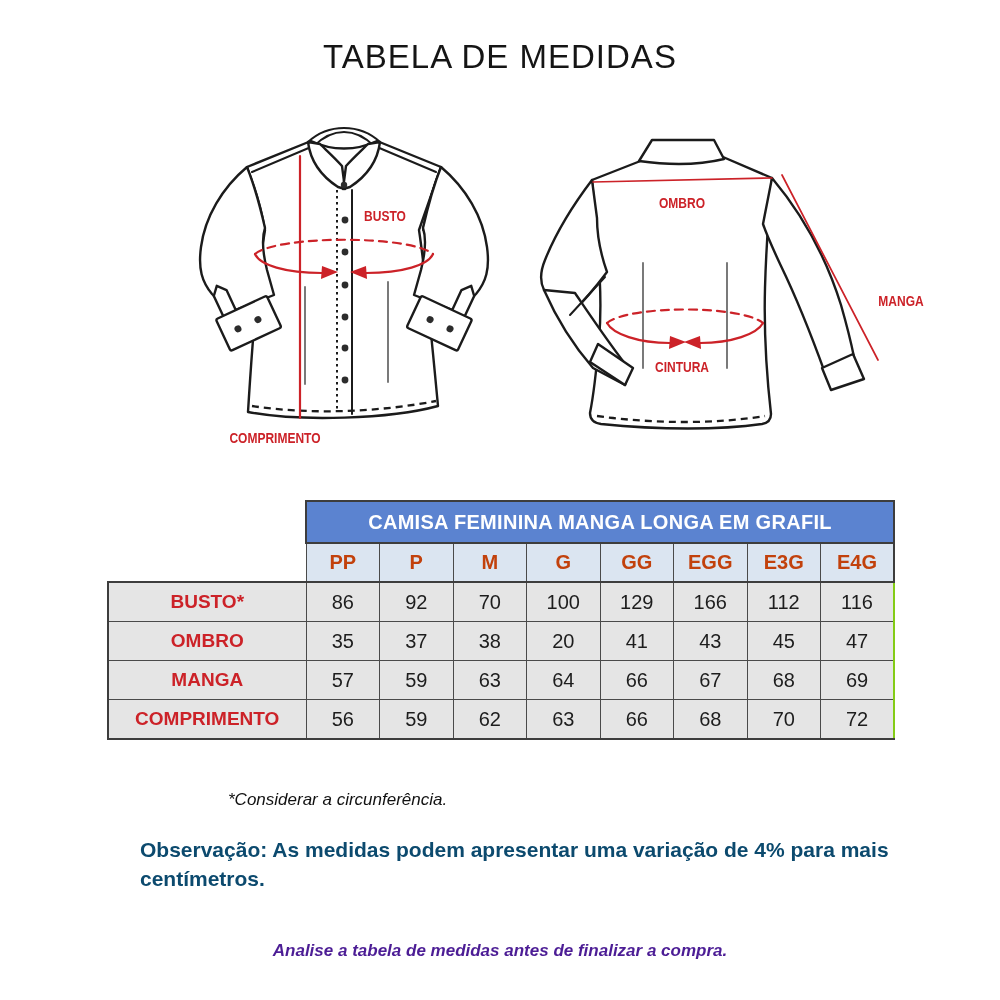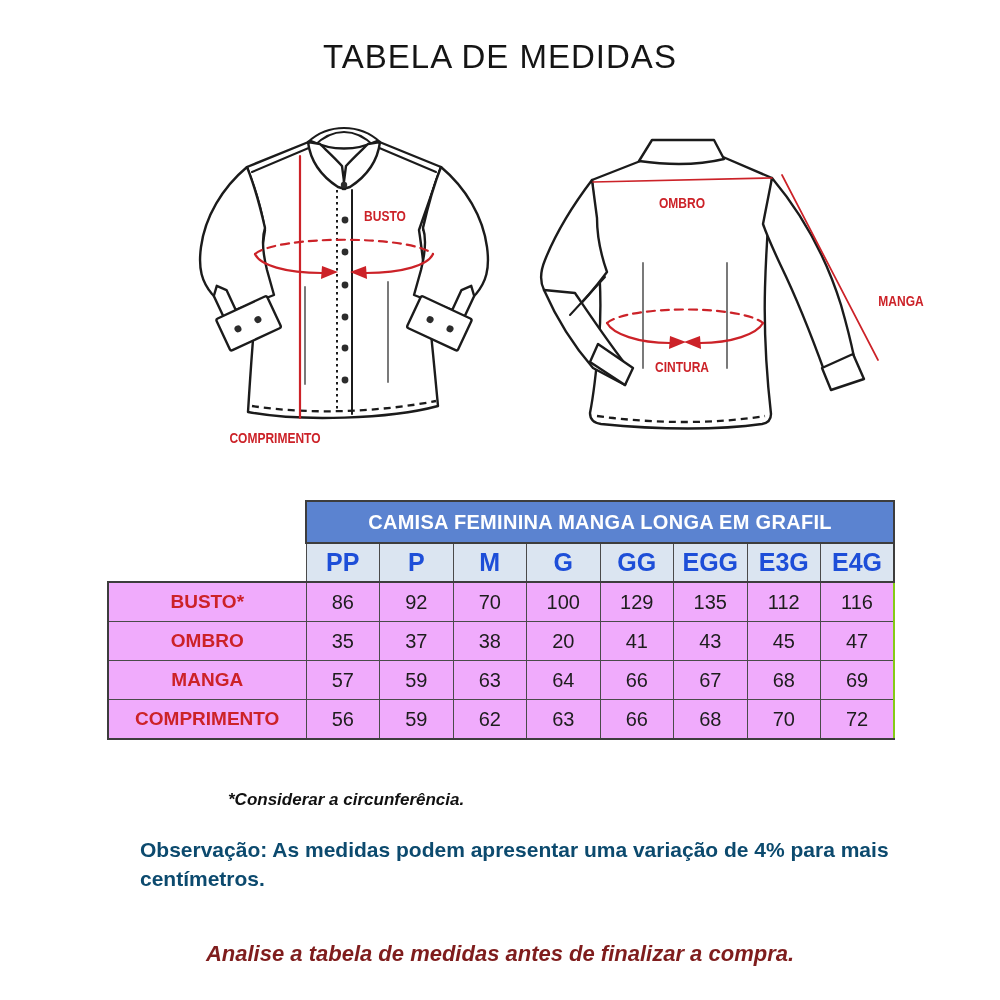--- a/index.html
+++ b/index.html
@@ -37,41 +37,41 @@
   table.sizetab{
     position:absolute;left:107px;top:500px;border-collapse:collapse;table-layout:fixed;
   }
   table.sizetab td, table.sizetab th{padding:0;text-align:center;vertical-align:middle;}
   td.blank{border:none;background:transparent;}
   td.hdr{
     background:var(--header-blue);color:#ffffff;font-weight:700;font-size:20px;
     letter-spacing:0.3px;border:2px solid #3d3d3d;height:40px;
   }
   tr.sizes th{
-    background:var(--size-row-bg);color:#1d4ed8;font-weight:700;font-size:25px;
+    background:var(--size-row-bg);color:#c2410c;font-weight:700;font-size:20px;
     border:1px solid #4a4a4a;border-top:none;height:37px;
   }
   tr.sizes th:last-child{border-right:2px solid #3d3d3d;}
-  tbody.tbody td{border:1px solid #4a4a4a;height:38px;font-size:20px;background:#f0abfc;}
+  tbody.tbody td{border:1px solid #4a4a4a;height:38px;font-size:20px;background:#e5e5e5;}
   tbody.tbody td.rlabel{
     color:var(--accent-red);font-weight:700;font-size:19px;
     border-left:2px solid #3d3d3d;
   }
   tbody.tbody tr:first-child td{border-top:2px solid #3d3d3d;}
   tbody.tbody tr:last-child td{border-bottom:2px solid #3d3d3d;}
   tbody.tbody td:last-child{border-right:2px solid #84cc16;}
   .note-ast{
-    position:absolute;left:228px;top:790px;font-size:17px;font-weight:700;font-style:italic;color:#111;
+    position:absolute;left:228px;top:790px;font-size:17px;font-weight:400;font-style:italic;color:#111;
   }
   .note-obs{
     position:absolute;left:140px;top:835px;font-size:21px;font-weight:700;color:#0c4a6e;line-height:29px;
   }
   .note-final{
     position:absolute;left:0;top:941px;width:1000px;text-align:center;
-    font-size:22px;font-weight:700;font-style:italic;color:#7f1d1d;
+    font-size:17px;font-weight:700;font-style:italic;color:#4c1d95;
   }
 </style>
 </head>
 <body>
 
 <div class="page">
 
   <h1 class="title">TABELA DE MEDIDAS</h1>
 
   <div class="fig" style="left:170px;top:122px;width:340px;height:330px;">
@@ -195,21 +195,21 @@
         </tr>
     </thead>
     <tbody class="tbody" id="table-body">
         <tr>
           <td class="rlabel">BUSTO*</td>
           <td>86</td>
           <td>92</td>
           <td>70</td>
           <td>100</td>
           <td>129</td>
-          <td>135</td>
+          <td>166</td>
           <td>112</td>
           <td>116</td>
         </tr>
         <tr>
           <td class="rlabel">OMBRO</td>
           <td>35</td>
           <td>37</td>
           <td>38</td>
           <td>20</td>
           <td>41</td>

